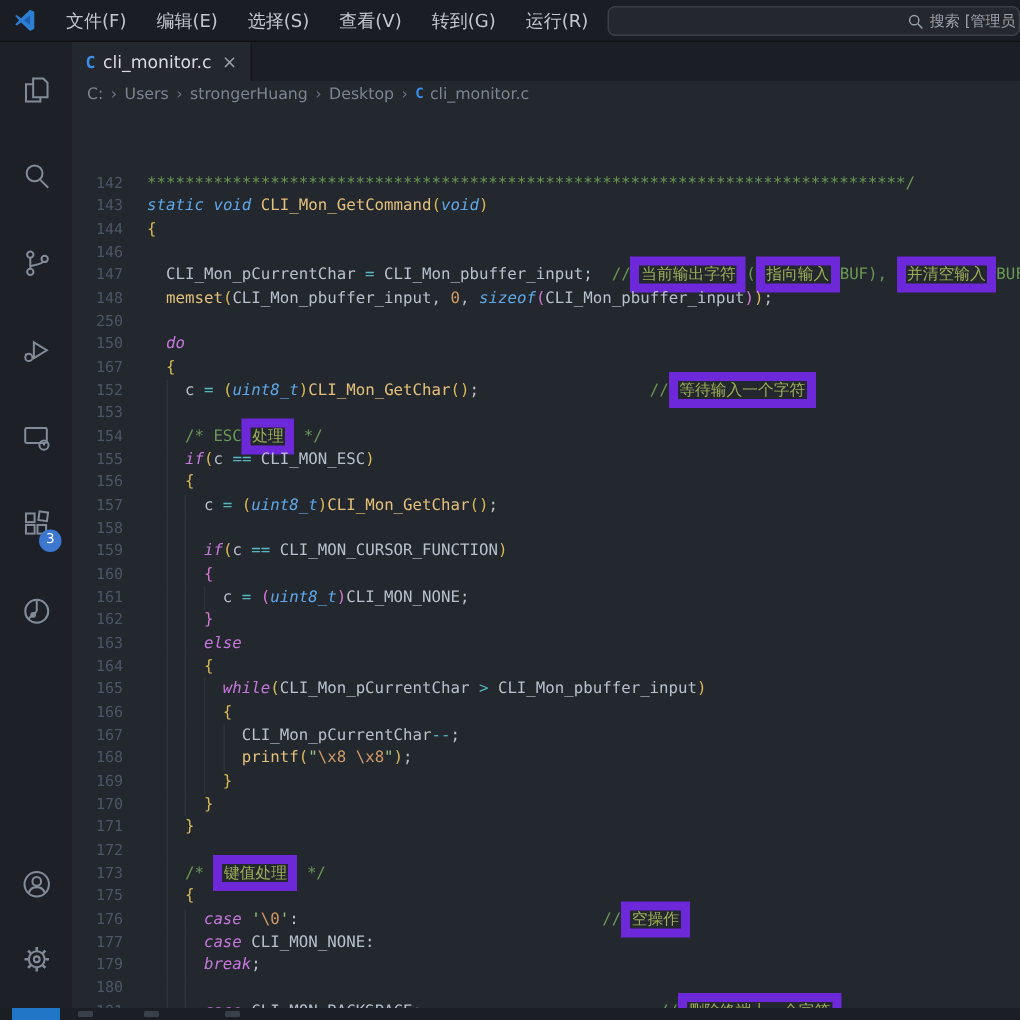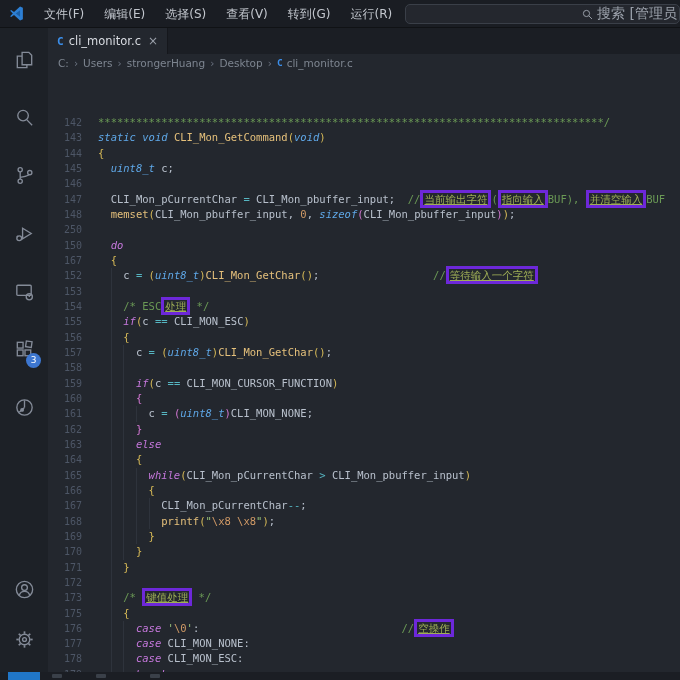--- a/index.html
+++ b/index.html
@@ -9,21 +9,21 @@
   
   .titlebar { position:absolute; left:0; top:0; width:680px; height:28px;
     background:#1a1d23; border-bottom:1px solid #101215; display:flex; align-items:center; }
   .vscode-logo { width:17px; height:17px; margin:0 9px 0 8px; flex:0 0 auto; }
   .menu-item { color:#c3c7ce; font-size:12px; padding:0 10px; line-height:28px; cursor:default; }
   .menu-more { color:#c3c7ce; font-size:13px; padding:0 8px; }
   .nav-arrow { color:#b9bec6; font-size:14px; padding:0 9px; }
   .cmd-center { position:absolute; left:405px; top:4px; width:275px; height:20px;
     background:#24272e; border:1px solid #3a3f48; border-radius:5px;
     display:flex; align-items:center; justify-content:flex-end; overflow:hidden; }
-  .cmd-center .txt { color:#9ba1ab; font-size:14px; margin:0 2px 0 4px; white-space:nowrap; }
+  .cmd-center .txt { color:#9ba1ab; font-size:10px; margin:0 2px 0 4px; white-space:nowrap; }
 
   
   .activitybar { position:absolute; left:0; top:28px; width:48px; height:644px;
     background:#1d2127; display:flex; flex-direction:column; align-items:center; }
   .ab-icon { width:48px; height:46px; display:flex; align-items:center; justify-content:center;
     position:relative; margin-top:12px; }
   .ab-icon svg { stroke:#848b98; fill:none; stroke-width:1.4; }
   .ab-spacer { flex:1; }
   .badge { position:absolute; right:7px; bottom:4px; min-width:15px; height:15px; border-radius:8px;
     background:#3d77d1; color:#fff; font-size:9px; line-height:15px; text-align:center; }
@@ -50,21 +50,21 @@
   .guide { position:absolute; top:0; width:1px; height:15.33px; background:#2e333c; }
   .tk-kw  { color:#c678dd;font-style:italic; }
   .tk-ty  { color:#5fa8e8; font-style:italic; }
   .tk-fn  { color:#e5c07b; }
   .tk-df  { color:#b8c0cc; }
   .tk-op  { color:#56b6c2; }
   .tk-num { color:#d19a66; }
   .tk-str { color:#98c379; }
   .tk-esc { color:#d19a66; }
   .tk-cmt { color:#6a9955; }
-  .tk-box { color:#9fae56; border:3px solid #6d28d9; padding:0 1px;text-decoration:underline; }
+  .tk-box { color:#9fae56; border:6px solid #6d28d9; padding:0 1px; }
   .tk-b1  { color:#d7ba57; }
   .tk-b2  { color:#d477d4; }
 
   
   .statusbar { position:absolute; left:0; top:672px; width:680px; height:8px; background:#1b1e24; }
   .remote-block { position:absolute; left:8px; top:0; width:32px; height:8px; background:#2076c7; }
   .sb-dot { position:absolute; top:2px; width:10px; height:4px; background:#3a4049; border-radius:1px; }
 </style>
 </head>
 <body>
@@ -188,21 +188,20 @@
       <span class="sep">›</span>
     <span>Desktop</span>
       <span class="sep">›</span>
     <span class="c-icon">C</span>
     <span>cli_monitor.c</span>
   </div>
   <div class="code-area" id="code-area">
       <div class="row"><span class="ln">142</span><span class="codeline"><span class="tk-cmt">********************************************************************************/</span></span></div>
       <div class="row"><span class="ln">143</span><span class="codeline"><span class="tk-ty">static</span><span class="tk-df"> </span><span class="tk-ty">void</span><span class="tk-df"> </span><span class="tk-fn">CLI_Mon_GetCommand</span><span class="tk-b1">(</span><span class="tk-ty">void</span><span class="tk-b1">)</span></span></div>
       <div class="row"><span class="ln">144</span><span class="codeline"><span class="tk-b1">{</span></span></div>
-      <div class="row"><span class="ln">145</span><span class="codeline"><span class="tk-df">  </span><span class="tk-ty">uint8_t</span><span class="tk-df"> c;</span></span></div>
       <div class="row"><span class="ln">146</span><span class="codeline"></span></div>
       <div class="row"><span class="ln">147</span><span class="codeline"><span class="tk-df">  CLI_Mon_pCurrentChar </span><span class="tk-op">=</span><span class="tk-df"> CLI_Mon_pbuffer_input;  </span><span class="tk-cmt">//</span><span class="tk-box">当前输出字符</span><span class="tk-cmt">(</span><span class="tk-box">指向输入</span><span class="tk-cmt">BUF), </span><span class="tk-box">并清空输入</span><span class="tk-cmt">BUF</span></span></div>
       <div class="row"><span class="ln">148</span><span class="codeline"><span class="tk-df">  </span><span class="tk-fn">memset</span><span class="tk-b1">(</span><span class="tk-df">CLI_Mon_pbuffer_input, </span><span class="tk-num">0</span><span class="tk-df">, </span><span class="tk-ty">sizeof</span><span class="tk-b2">(</span><span class="tk-df">CLI_Mon_pbuffer_input</span><span class="tk-b2">)</span><span class="tk-b1">)</span><span class="tk-df">;</span></span></div>
       <div class="row"><span class="ln">250</span><span class="codeline"></span></div>
       <div class="row"><span class="ln">150</span><span class="codeline"><span class="tk-df">  </span><span class="tk-kw">do</span></span></div>
       <div class="row"><span class="ln">167</span><span class="codeline"><span class="tk-df">  </span><span class="tk-b1">{</span></span></div>
       <div class="row"><span class="ln">152</span><span class="codeline"><span class="guide" style="left: 28.648px;"></span><span class="tk-df">    c </span><span class="tk-op">=</span><span class="tk-df"> </span><span class="tk-b1">(</span><span class="tk-ty">uint8_t</span><span class="tk-b1">)</span><span class="tk-fn">CLI_Mon_GetChar</span><span class="tk-b1">()</span><span class="tk-df">;                  </span><span class="tk-cmt">//</span><span class="tk-box">等待输入一个字符</span></span></div>
       <div class="row"><span class="ln">153</span><span class="codeline"><span class="guide" style="left: 28.648px;"></span></span></div>
       <div class="row"><span class="ln">154</span><span class="codeline"><span class="guide" style="left: 28.648px;"></span><span class="tk-df">    </span><span class="tk-cmt">/* ESC</span><span class="tk-box">处理</span><span class="tk-cmt"> */</span></span></div>
       <div class="row"><span class="ln">155</span><span class="codeline"><span class="guide" style="left: 28.648px;"></span><span class="tk-df">    </span><span class="tk-kw">if</span><span class="tk-b1">(</span><span class="tk-df">c </span><span class="tk-op">==</span><span class="tk-df"> CLI_MON_ESC</span><span class="tk-b1">)</span></span></div>
@@ -220,21 +219,20 @@
       <div class="row"><span class="ln">167</span><span class="codeline"><span class="guide" style="left: 28.648px;"></span><span class="guide" style="left: 41.296px;"></span><span class="guide" style="left: 53.944px;"></span><span class="guide" style="left: 66.592px;"></span><span class="tk-df">          CLI_Mon_pCurrentChar</span><span class="tk-op">--</span><span class="tk-df">;</span></span></div>
       <div class="row"><span class="ln">168</span><span class="codeline"><span class="guide" style="left: 28.648px;"></span><span class="guide" style="left: 41.296px;"></span><span class="guide" style="left: 53.944px;"></span><span class="guide" style="left: 66.592px;"></span><span class="tk-df">          </span><span class="tk-fn">printf</span><span class="tk-b1">(</span><span class="tk-str">"</span><span class="tk-esc">\x8</span><span class="tk-str"> </span><span class="tk-esc">\x8</span><span class="tk-str">"</span><span class="tk-b1">)</span><span class="tk-df">;</span></span></div>
       <div class="row"><span class="ln">169</span><span class="codeline"><span class="guide" style="left: 28.648px;"></span><span class="guide" style="left: 41.296px;"></span><span class="guide" style="left: 53.944px;"></span><span class="tk-df">        </span><span class="tk-b1">}</span></span></div>
       <div class="row"><span class="ln">170</span><span class="codeline"><span class="guide" style="left: 28.648px;"></span><span class="guide" style="left: 41.296px;"></span><span class="tk-df">      </span><span class="tk-b1">}</span></span></div>
       <div class="row"><span class="ln">171</span><span class="codeline"><span class="guide" style="left: 28.648px;"></span><span class="tk-df">    </span><span class="tk-b1">}</span></span></div>
       <div class="row"><span class="ln">172</span><span class="codeline"><span class="guide" style="left: 28.648px;"></span></span></div>
       <div class="row"><span class="ln">173</span><span class="codeline"><span class="guide" style="left: 28.648px;"></span><span class="tk-df">    </span><span class="tk-cmt">/* </span><span class="tk-box">键值处理</span><span class="tk-cmt"> */</span></span></div>
       <div class="row"><span class="ln">175</span><span class="codeline"><span class="guide" style="left: 28.648px;"></span><span class="tk-df">    </span><span class="tk-b1">{</span></span></div>
       <div class="row"><span class="ln">176</span><span class="codeline"><span class="guide" style="left: 28.648px;"></span><span class="guide" style="left: 41.296px;"></span><span class="tk-df">      </span><span class="tk-kw">case</span><span class="tk-df"> </span><span class="tk-str">'</span><span class="tk-esc">\0</span><span class="tk-str">'</span><span class="tk-df">:                                </span><span class="tk-cmt">//</span><span class="tk-box">空操作</span></span></div>
       <div class="row"><span class="ln">177</span><span class="codeline"><span class="guide" style="left: 28.648px;"></span><span class="guide" style="left: 41.296px;"></span><span class="tk-df">      </span><span class="tk-kw">case</span><span class="tk-df"> CLI_MON_NONE:</span></span></div>
-      <div class="row"><span class="ln">178</span><span class="codeline"><span class="guide" style="left: 28.648px;"></span><span class="guide" style="left: 41.296px;"></span><span class="tk-df">      </span><span class="tk-kw">case</span><span class="tk-df"> CLI_MON_ESC:</span></span></div>
       <div class="row"><span class="ln">179</span><span class="codeline"><span class="guide" style="left: 28.648px;"></span><span class="guide" style="left: 41.296px;"></span><span class="tk-df">      </span><span class="tk-kw">break</span><span class="tk-df">;</span></span></div>
       <div class="row"><span class="ln">180</span><span class="codeline"><span class="guide" style="left: 28.648px;"></span><span class="guide" style="left: 41.296px;"></span></span></div>
       <div class="row"><span class="ln">181</span><span class="codeline"><span class="guide" style="left: 28.648px;"></span><span class="guide" style="left: 41.296px;"></span><span class="tk-df">      </span><span class="tk-kw">case</span><span class="tk-df"> CLI_MON_BACKSPACE:                         </span><span class="tk-cmt">//</span><span class="tk-box">删除终端上一个字符</span></span></div>
     </div>
 </div>
 
 <div class="statusbar">
   <div class="remote-block"></div>
   <div class="sb-dot" style="left:52px"></div>
   <div class="sb-dot" style="left:96px"></div>

